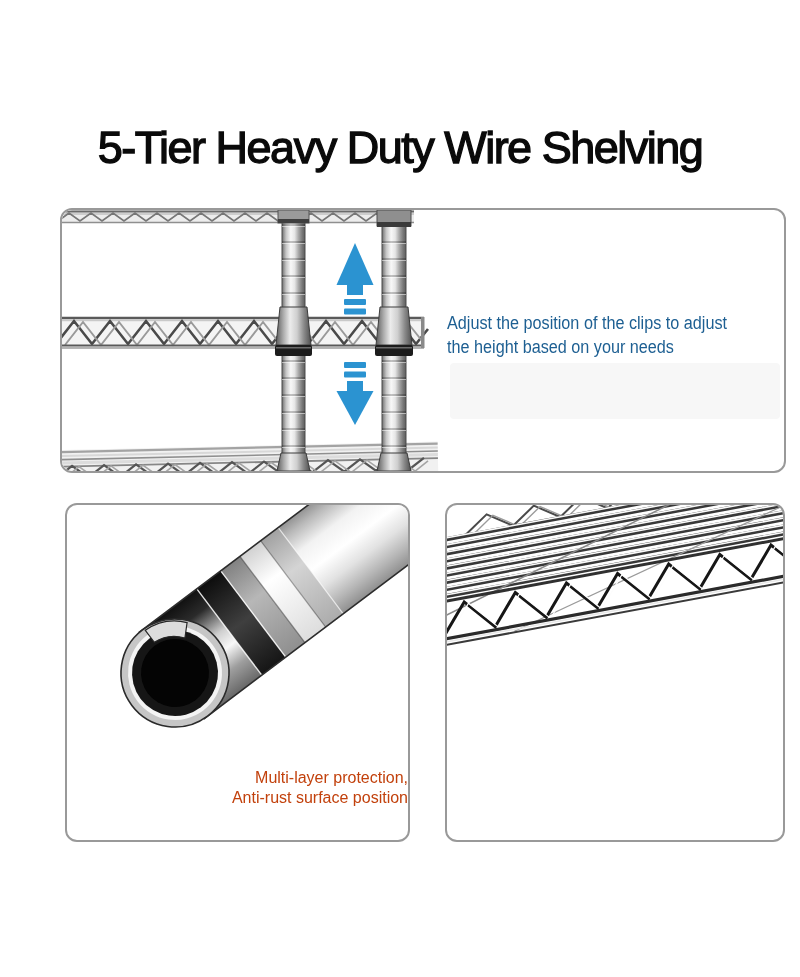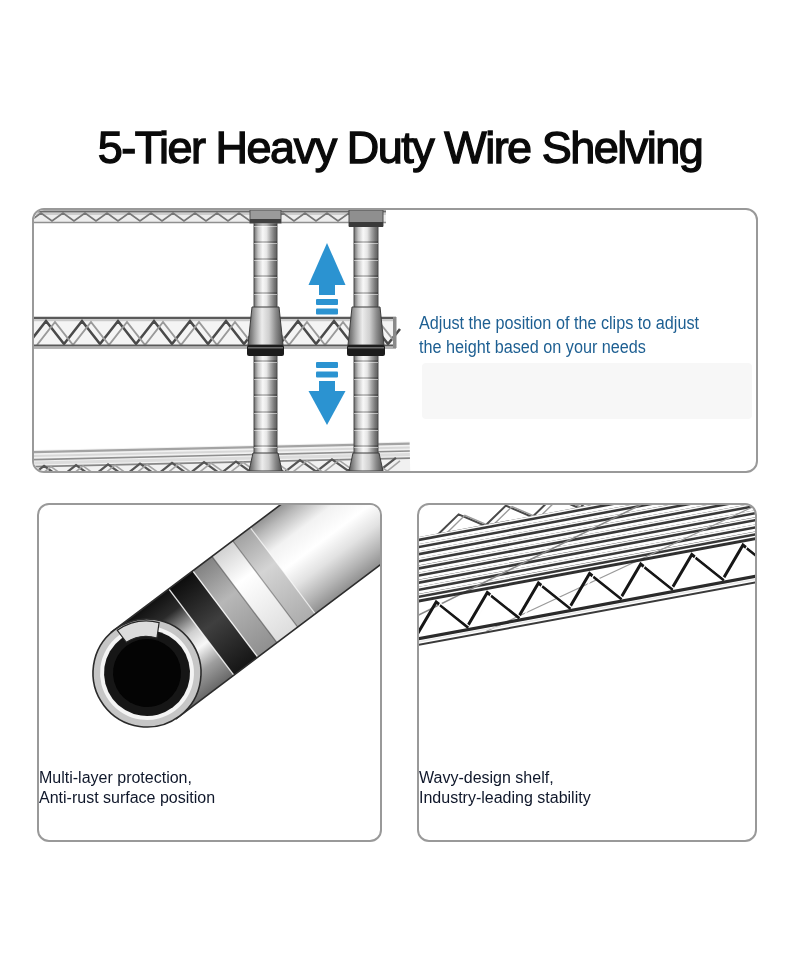--- a/index.html
+++ b/index.html
@@ -9,39 +9,39 @@
   }
   .title{
     position:absolute;top:120px;left:0;width:100%;text-align:center;
     font-size:45px;line-height:56px;font-weight:normal;letter-spacing:-1.5px;
     color:var(--title-color,#0a0a0a);
     -webkit-text-stroke:1.3px var(--title-color,#0a0a0a);
     white-space:nowrap;
   }
   .panel{
     position:absolute;background:#fff;border:2px solid var(--panel-border,#999);
-    border-radius:12px;overflow:hidden;box-sizing:border-box;
+    border-radius:12px;overflow:hidden;box-sizing:border-box;margin-left:28px;
   }
   #midPanel{left:32px;top:208px;width:726px;height:265px;}
   #cardLeft{left:37px;top:503px;width:345px;height:339px;}
   #cardRight{left:417px;top:503px;width:340px;height:339px;}
   .fill-svg{position:absolute;left:0;top:0;display:block;}
   .adjust-text{
     position:absolute;left:385px;top:101px;
     color:var(--caption-blue,#1d5f92);
     font-size:18px;line-height:24px;white-space:nowrap;
     transform:scaleX(0.9);transform-origin:left top;
   }
   .artifact{
     position:absolute;left:388px;top:153px;width:330px;height:56px;
     background:#f7f7f7;border-radius:4px;
   }
   .caption{
-    position:absolute;left:0;right:0;top:263px;margin:0;text-align:left;
-    font-size:16px;line-height:20px;color:#0f172a;
+    position:absolute;left:0;right:0;top:263px;margin:0;text-align:right;
+    font-size:16px;line-height:20px;color:#c2410c;
   }
   .arrow *{fill:var(--arrow-blue,#2b93d1);}
   .wire-dark{stroke:#383838;stroke-width:4.2;}
   .wire-light{stroke:#fafafa;stroke-width:1.6;}
 </style>
 </head>
 <body>
 
 <div class="page">
 
@@ -244,19 +244,15 @@
         <line x1="60" y1="46" x2="392" y2="-40" stroke="#9a9a9a" stroke-width="1.2"></line>
 
         <line x1="-14" y1="4" x2="396" y2="4" stroke="#303030" stroke-width="3"></line>
         <path d="M-10,38 L16,8 L42,38 L68,8 L94,38 L120,8 L146,38 L172,8 L198,38 L224,8 L250,38 L276,8 L302,38 L328,8 L354,38 L380,8 L392,22" fill="none" stroke="#161616" stroke-width="3"></path>
         <path d="M-6,40 L20,10 L46,40 L72,10 L98,40 L124,10 L150,40 L176,10 L202,40 L228,10 L254,40 L280,10 L306,40 L332,10 L358,40 L384,10 L392,19" fill="none" stroke="#fdfdfd" stroke-width="1.2"></path>
         <line x1="-14" y1="41" x2="396" y2="41" stroke="#2a2a2a" stroke-width="3.2"></line>
         <line x1="-14" y1="44" x2="396" y2="44" stroke="#e8e8e8" stroke-width="1.4"></line>
         <line x1="-14" y1="47" x2="396" y2="47" stroke="#3a3a3a" stroke-width="2"></line>
       </g>
     </svg>
-    <p class="caption">
-      <span>Wavy-design shelf,</span><br>
-      <span>Industry-leading stability</span>
-    </p>
   </section>
 
 </div>
 
 </body></html>

